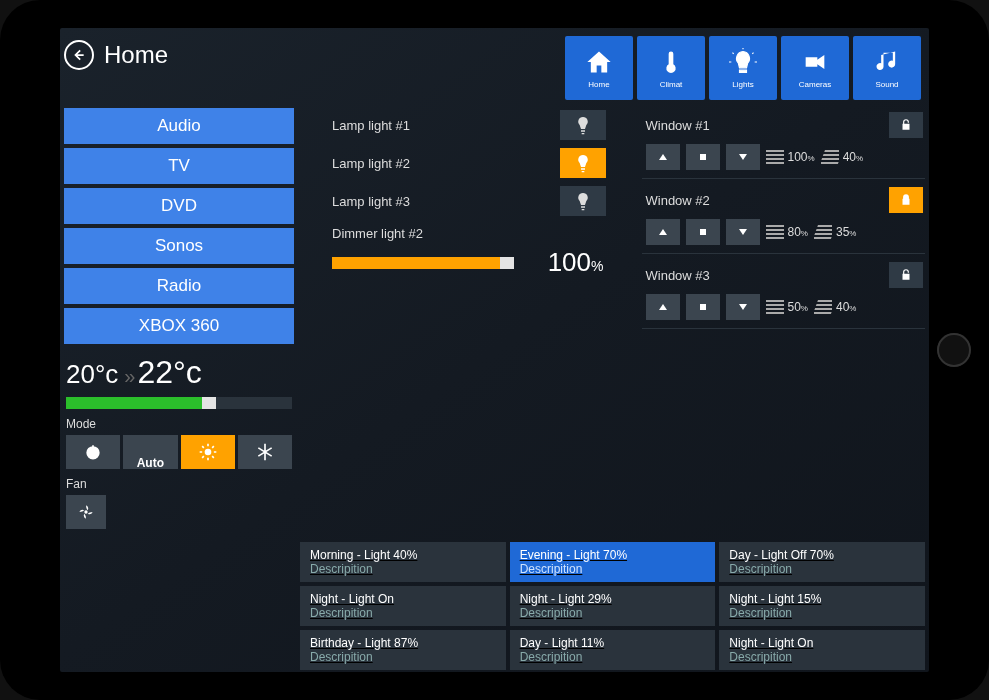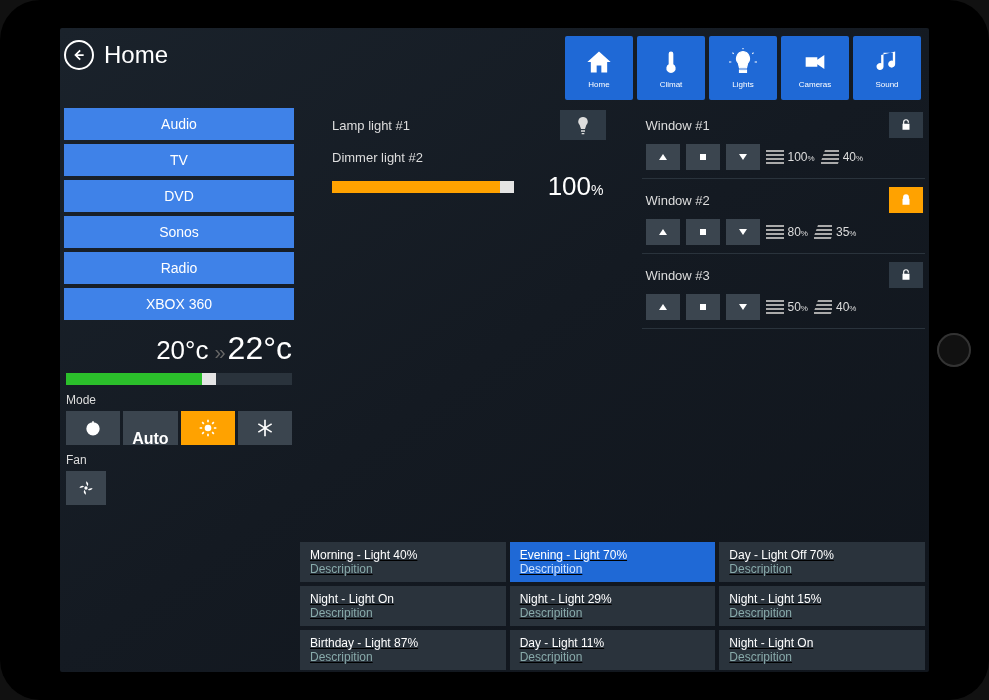--- a/index.html
+++ b/index.html
@@ -32,35 +32,35 @@
     cursor: pointer;
   }
   .top-nav-item span { color: #fff; font-size: 8px; }
   .top-nav-item svg { width: 28px; height: 28px; fill: #fff; }
 
   
   .main { flex: 1; display: grid; grid-template-columns: 230px 1fr 1fr; gap: 6px; padding: 0 4px; overflow: hidden; }
 
   
   .sidebar { display: flex; flex-direction: column; gap: 4px; }
-  .side-btn { background: #3f82e8; color: #fff; text-align: center; padding: 8px 0; font-size: 14px; cursor: pointer; }
+  .side-btn { background: #3f82e8; color: #fff; text-align: center; padding: 8px 0; font-size: 17px; cursor: pointer; }
   .temp-block { padding: 6px 2px 4px 2px; }
-  .temps { display: flex; align-items: baseline; gap: 6px; color: #fff; justify-content: flex-end; }
+  .temps { display: flex; align-items: baseline; gap: 6px; color: #fff; }
   .temp-cur { font-size: 26px; font-weight: 500; }
   .temp-arrow { font-size: 20px; color: #666; letter-spacing: -4px; }
   .temp-tgt { font-size: 32px; font-weight: 500; }
   .temp-bar { height: 12px; background: #2a333c; margin-top: 6px; position: relative; }
   .temp-bar .fill { position: absolute; height: 100%; background: #2bbf2b; left: 0; width: 60%; }
   .temp-bar .handle { position: absolute; height: 100%; width: 14px; background: #e4e4e4; left: 60%; }
   .mode-label, .fan-label { color: #ddd; font-size: 12px; margin-top: 8px; margin-bottom: 4px; }
   .mode-row { display: flex; gap: 3px; }
   .mode-btn { flex: 1; height: 34px; background: #3b454f; display: flex; align-items: center; justify-content: center; cursor: pointer; }
   .mode-btn.active { background: #ffa200; }
   .mode-btn svg { width: 20px; height: 20px; fill: #fff; }
-  .mode-btn span { color: #fff; font-size: 16px; font-weight: 600; margin-top: 21px; }
+  .mode-btn span { color: #fff; font-size: 12px; font-weight: 600; margin-top: 21px; }
   .fan-btn { width: 40px; height: 34px; background: #3b454f; display: flex; align-items: center; justify-content: center; cursor: pointer; }
   .fan-btn svg { width: 20px; height: 20px; fill: #fff; }
 
   
   .col { display: flex; flex-direction: column; gap: 4px; margin-left: 26px; }
   .lamp-row { display: flex; align-items: center; justify-content: space-between; height: 34px; padding: 0 4px 0 6px; }
   .lamp-row .label { color: #ddd; font-size: 13px; }
   .bulb-btn { width: 46px; height: 30px; background: #2f3a45; display: flex; align-items: center; justify-content: center; cursor: pointer; }
   .bulb-btn.on { background: #ffa200; }
   .bulb-btn svg { width: 16px; height: 20px; fill: #ddd; }
@@ -215,20 +215,36 @@
 
       <div class="col">
         <div class="lamp-row">
           <span class="label">Lamp light #1</span>
           <div class="bulb-btn">
             <svg viewBox="0 0 24 28">
                 <path d="M12 2 A7 7 0 0 0 7 14 L9 20 H15 L17 14 A7 7 0 0 0 12 2 Z M9 22 H15 V24 H9 Z M10 26 H14 V28 H10 Z"></path>
               </svg>
           </div>
         </div>
+        <div class="lamp-row">
+          <span class="label">Lamp light #2</span>
+          <div class="bulb-btn on">
+            <svg viewBox="0 0 24 28">
+                <path d="M12 2 A7 7 0 0 0 7 14 L9 20 H15 L17 14 A7 7 0 0 0 12 2 Z M9 22 H15 V24 H9 Z M10 26 H14 V28 H10 Z"></path>
+              </svg>
+          </div>
+        </div>
+        <div class="lamp-row">
+          <span class="label">Lamp light #3</span>
+          <div class="bulb-btn">
+            <svg viewBox="0 0 24 28">
+                <path d="M12 2 A7 7 0 0 0 7 14 L9 20 H15 L17 14 A7 7 0 0 0 12 2 Z M9 22 H15 V24 H9 Z M10 26 H14 V28 H10 Z"></path>
+              </svg>
+          </div>
+        </div>
 
 
         <div class="dimmer-block">
           <div class="dimmer-label">Dimmer light #2</div>
           <div class="dimmer-row">
             <div class="dimmer-track">
               <div class="dimmer-fill" style="width:100%"></div>
               <div class="dimmer-handle" style="left:calc(100% - 14px)"></div>
             </div>
             <div class="dimmer-val"><span>100</span><small>%</small></div>

